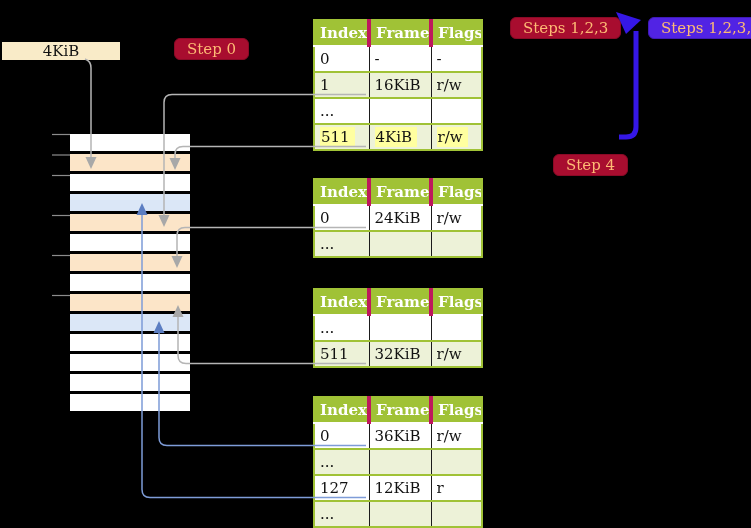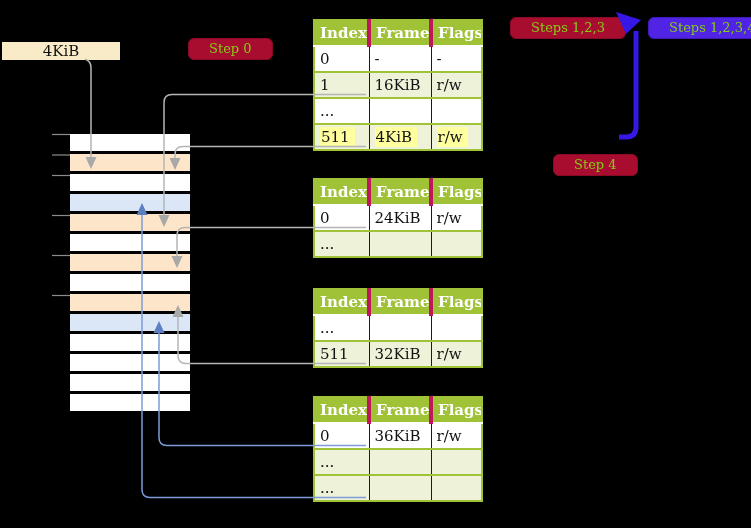--- a/index.html
+++ b/index.html
@@ -7,26 +7,26 @@
     position:relative;width:751px;height:528px;background:#000;overflow:hidden;
     font-family:"DejaVu Serif","Liberation Serif",serif;
   }
   
   .frame-label{
     position:absolute;left:2px;top:42px;width:118px;height:18px;
     background:#f9ebc8;color:#111;font-size:15px;line-height:18px;text-align:center;
   }
   
   .badge{
-    position:absolute;height:18px;line-height:18px;padding:1px 20px;
-    border-radius:6px;font-size:13px;color:#84cc16;white-space:nowrap;
+    position:absolute;height:18px;line-height:18px;padding:1px 12px;
+    border-radius:6px;font-size:15px;color:#fdba74;white-space:nowrap;
   }
   .badge.red{background:#a80d2f;border:1px solid #8a0a26;}
   .badge.blue{background:#5123e4;border:1px solid #3f1ab8;}
-  #badge-step0{left:188px;top:38px;}
+  #badge-step0{left:174px;top:38px;}
   #badge-steps123{left:510px;top:17px;}
   #badge-steps1234{left:648px;top:17px;}
   #badge-step4{left:520px;top:154px;margin-left:33px;}
   
   .memory-column{position:absolute;left:70px;top:134px;width:120px;}
   .mem-row{height:17px;margin-bottom:3px;}
   .mem-row.white{background:#ffffff;}
   .mem-row.orange{background:#fce5c8;}
   .mem-row.blue{background:#dbe7f7;}
   
@@ -191,20 +191,25 @@
         <tr>
           <td>0</td>
           <td>36KiB</td>
           <td>r/w</td>
         </tr>
         <tr class="shaded">
           <td>...</td>
           <td></td>
           <td></td>
         </tr>
+        <tr>
+          <td>127</td>
+          <td>12KiB</td>
+          <td>r</td>
+        </tr>
         <tr class="shaded">
           <td>...</td>
           <td></td>
           <td></td>
         </tr>
       </tbody>
     </table>
 
   <svg id="overlay" width="751" height="528">
 

